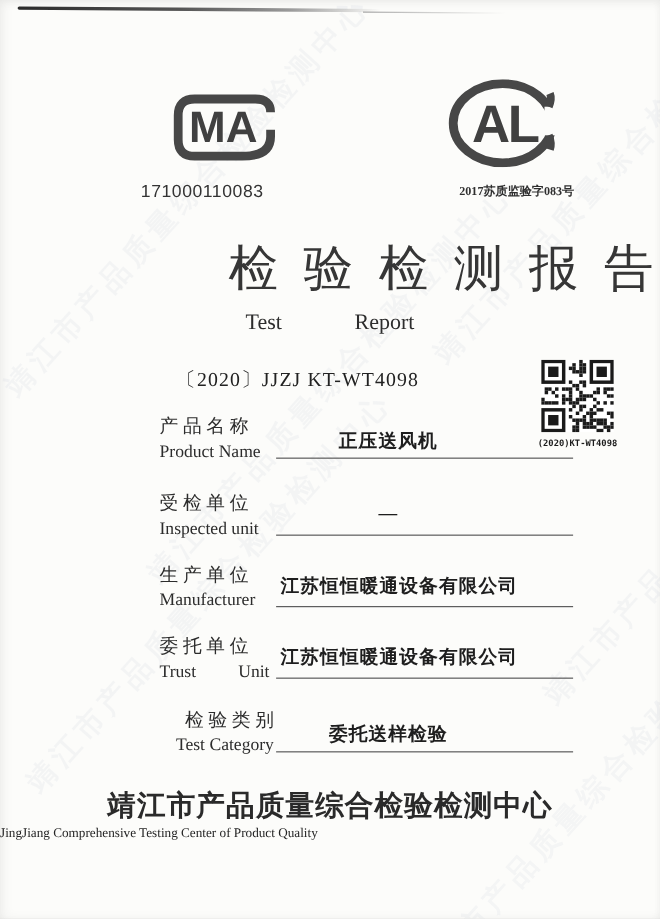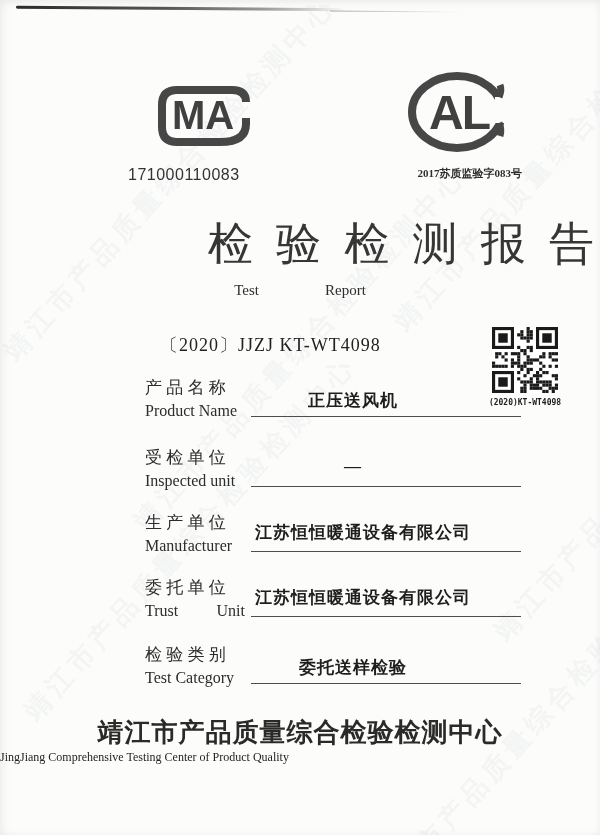--- a/index.html
+++ b/index.html
@@ -27,30 +27,30 @@
   }
   
   .cma-block{position:absolute;left:128px;top:85px;width:152px;}
   .cma-block svg{display:block;margin:0 auto;}
   .cma-code{margin-top:19px;font-family:"Liberation Sans","DejaVu Sans",sans-serif;font-size:16px;letter-spacing:.5px;color:#333;}
   .cal-block{position:absolute;left:400px;top:72px;width:122px;text-align:right;}
   .cal-block svg{display:block;margin:0 auto;}
   .cal-code{margin-top:14px;font-size:11px;font-weight:700;color:#2f2f2f;letter-spacing:0;}
   
   .title-cn{position:absolute;top:214px;left:0;width:100%;text-align:right;font-size:45px;font-weight:500;color:#363636;letter-spacing:6px;}
-  .title-en{position:absolute;top:282px;left:0;width:100%;display:flex;justify-content:center;gap:66px;font-size:15px;color:#2d2d2d;}
+  .title-en{position:absolute;top:282px;left:0;width:100%;display:flex;justify-content:center;gap:66px;font-size:20px;color:#2d2d2d;}
   .report-no{position:absolute;top:333px;left:160px;width:370px;text-align:left;font-size:18px;font-weight:500;letter-spacing:1px;color:#222;}
   
   .qr-block{position:absolute;left:486px;top:327px;width:78px;text-align:center;}
   .qr-block svg{display:block;margin:0 auto;}
   .qr-caption{margin-top:5px;font-family:"DejaVu Sans Mono","Liberation Mono",monospace;font-size:8px;font-weight:700;color:#1c1c1c;letter-spacing:0;}
   
   .fields{position:absolute;left:145px;top:372px;width:376px;height:330px;}
   .field-row{position:absolute;left:0;width:100%;height:48px;}
-  .r1{top:0;}.r2{top:70px;}.r3{top:135px;}.r4{top:200px;}.r5{top:267px;}
+  .r1{top:0;}.r2{top:70px;}.r3{top:135px;}.r4{top:200px;}.r5{top:267px;text-align:right;}
   .field-label{
     position:absolute;left:0;bottom:0;width:104px;height:100%;
     display:flex;flex-direction:column;justify-content:flex-end;gap:3px;
   }
   .label-cn{font-size:17px;color:#2c2c2c;white-space:nowrap;}
   .label-en{font-size:16px;color:#2c2c2c;white-space:nowrap;}
   .justify-en .label-en{text-align-last:justify;width:100px;}
   .field-line{
     position:absolute;left:106px;right:0;bottom:3px;height:36px;
     border-bottom:1.5px solid #4d4d4d;

